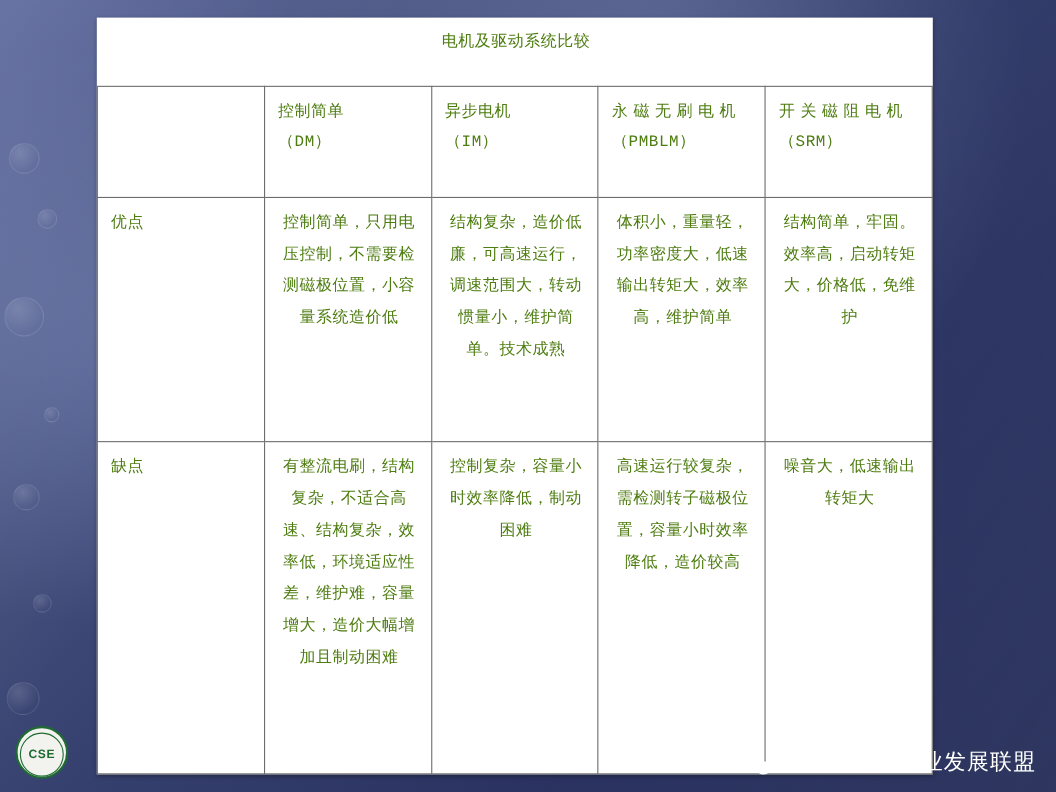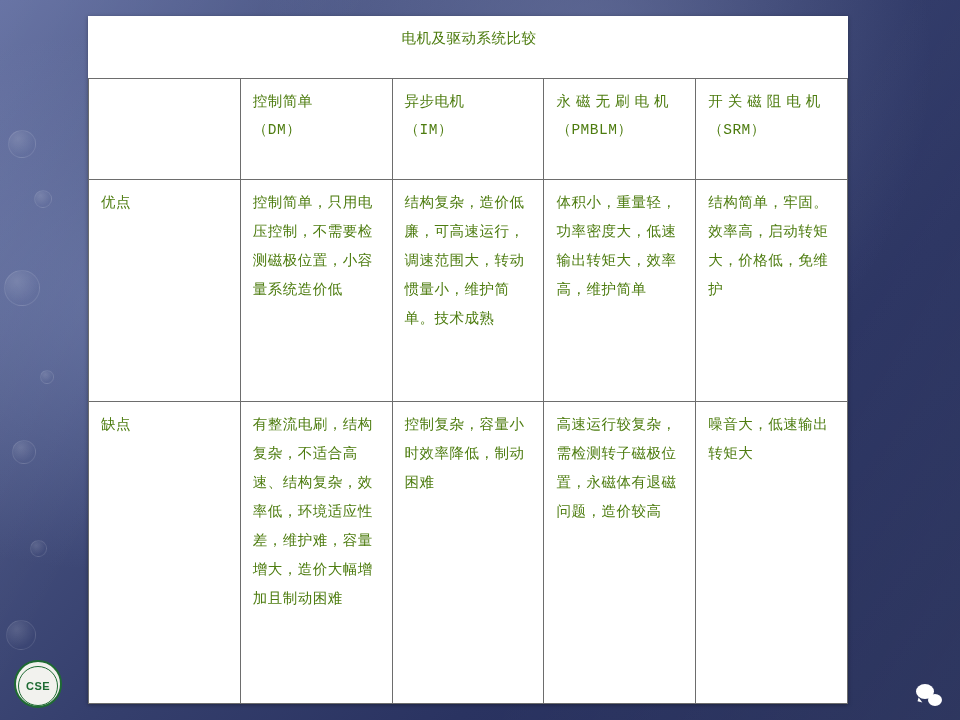--- a/index.html
+++ b/index.html
@@ -98,21 +98,21 @@
     font-family: Liberation Mono, monospace;
   }
   .rowlabel {
     width: 100px;
     font-size: 15px;
     letter-spacing: 1px;
     line-height: 1.4;
     padding-top: 12px;
   }
   .corner { width: 100px; }
-  .cell-text { white-space: pre-line; }
+  .cell-text { white-space: pre-line; text-align: center; }
 
   .footer-brand {
     position: absolute;
     right: 18px;
     bottom: 14px;
     display: flex;
     align-items: center;
     gap: 10px;
   }
   .wechat-icon {
@@ -213,32 +213,33 @@
         <td class="rowlabel">优点</td>
         <td class="cell-text">控制简单，只用电压控制，不需要检测磁极位置，小容量系统造价低</td>
         <td class="cell-text">结构复杂，造价低廉，可高速运行，调速范围大，转动惯量小，维护简单。技术成熟</td>
         <td class="cell-text">体积小，重量轻，功率密度大，低速输出转矩大，效率高，维护简单</td>
         <td class="cell-text">结构简单，牢固。效率高，启动转矩大，价格低，免维护</td>
       </tr>
       <tr>
         <td class="rowlabel">缺点</td>
         <td class="cell-text">有整流电刷，结构复杂，不适合高速、结构复杂，效率低，环境适应性差，维护难，容量增大，造价大幅增加且制动困难</td>
         <td class="cell-text">控制复杂，容量小时效率降低，制动困难</td>
-        <td class="cell-text">高速运行较复杂，需检测转子磁极位置，永磁体有退磁问题，造价较高</td>
+        <td class="cell-text">高速运行较复杂，需检测转子磁极位置，容量小时效率降低，造价较高</td>
         <td class="cell-text">噪音大，低速输出转矩大</td>
       </tr>
     </tbody>
       </table>
   </div>
 
   <div class="logo">
     <div class="ring">CSE</div>
   </div>
 
   <div class="footer-brand">
     <div class="wechat-icon">
       <div class="b1"></div>
       <div class="t1"></div>
       <div class="b2"></div>
     </div>
+    <div class="brand-text">新能源汽车产业发展联盟</div>
   </div>
 
 </div>
 
 </body></html>

